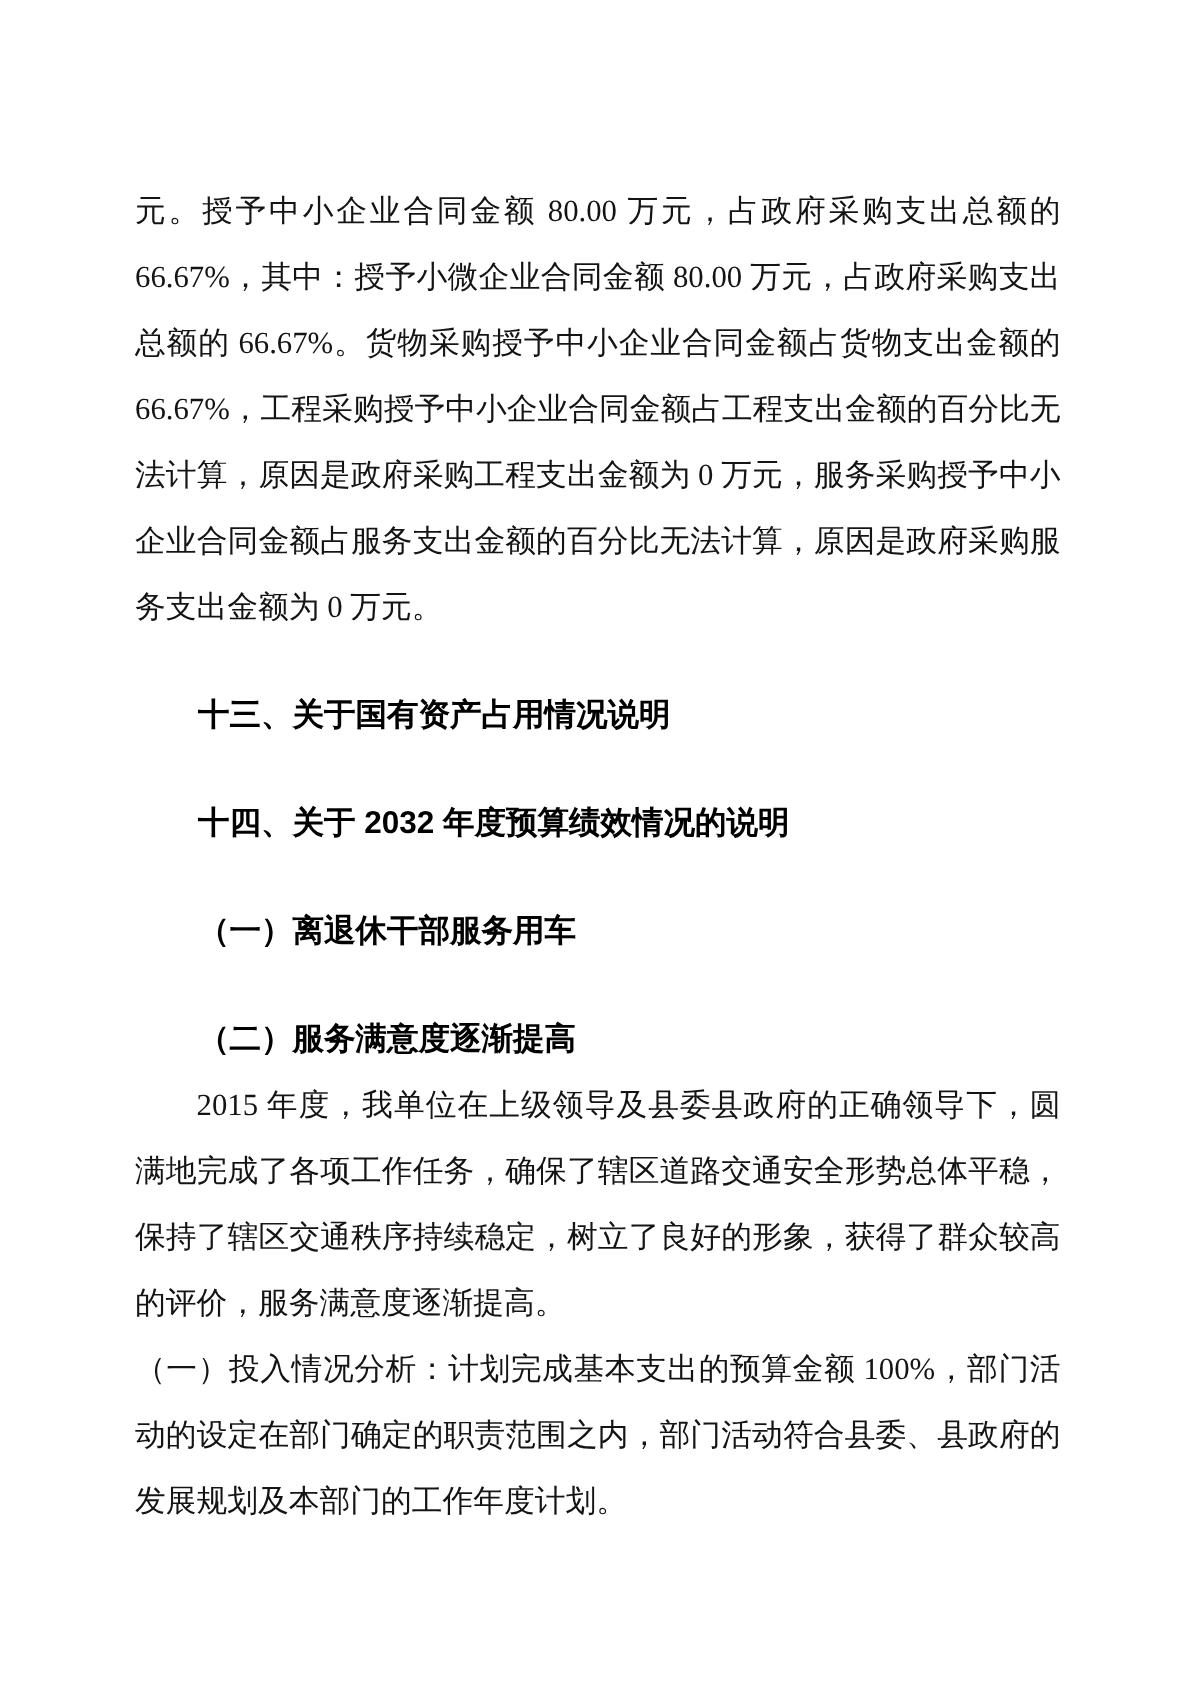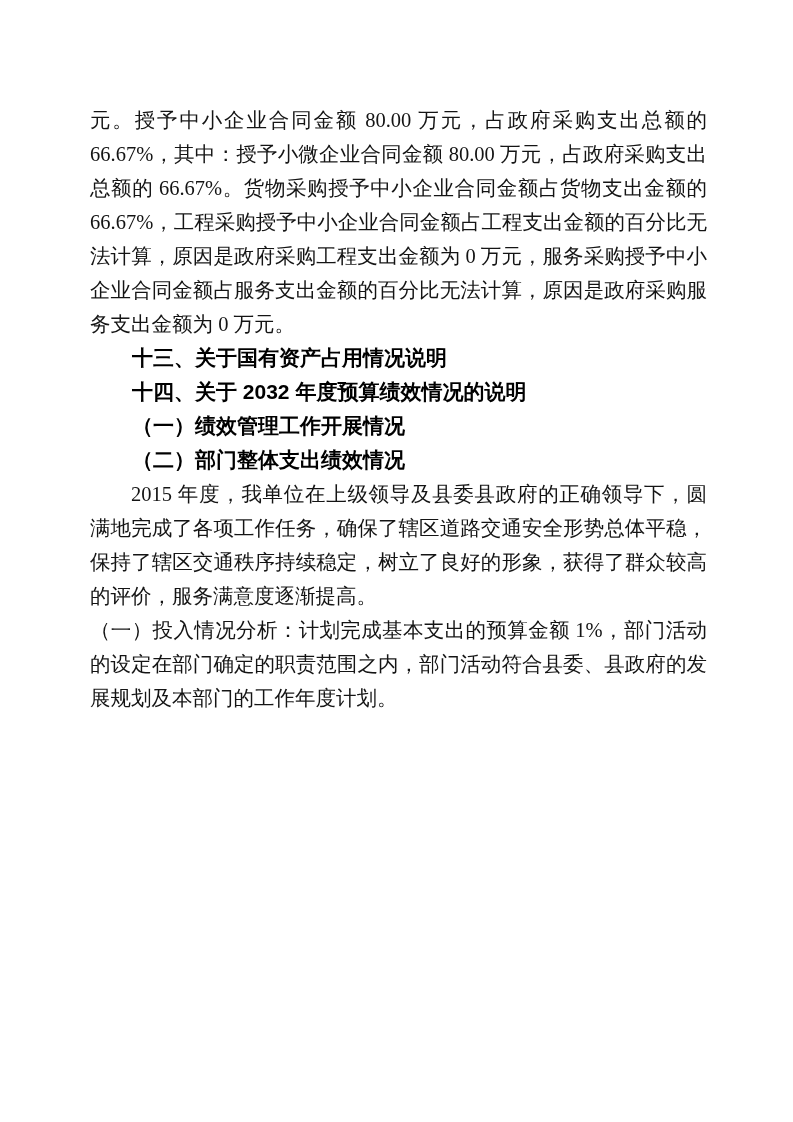--- a/index.html
+++ b/index.html
@@ -12,49 +12,50 @@
   .page {
     position: relative;
     width: 793px;
     height: 1122px;
     background: #ffffff;
     overflow: hidden;
   }
   .text-block {
     position: absolute;
     left: 90px;
-    top: 103px;
+    top: 119px;
     width: 617px;
     font-size: 20.5px;
-    line-height: 34px;
+    line-height: 44px;
     color: #141414;
     text-align: justify;
   }
   p.body {
     text-indent: 2em;
     text-align: justify;
   }
   p.no-indent {
     text-indent: 0;
   }
   p.heading {
     font-family: "Liberation Sans", "DejaVu Sans", sans-serif;
     font-weight: 700;
     text-indent: 2em;
     text-align: left;
     font-size: 21px;
     color: #000000;
+    margin-top: 28px;
   }
 </style>
 </head>
 <body>
 
 <div class="page">
   <div class="text-block">
     <p class="body no-indent">元。授予中小企业合同金额 80.00 万元，占政府采购支出总额的 66.67%，其中：授予小微企业合同金额 80.00 万元，占政府采购支出总额的 66.67%。货物采购授予中小企业合同金额占货物支出金额的 66.67%，工程采购授予中小企业合同金额占工程支出金额的百分比无法计算，原因是政府采购工程支出金额为 0 万元，服务采购授予中小企业合同金额占服务支出金额的百分比无法计算，原因是政府采购服务支出金额为 0 万元。</p>
     <p class="heading">十三、关于国有资产占用情况说明</p>
     <p class="heading">十四、关于 2032 年度预算绩效情况的说明</p>
-    <p class="heading">（一）绩效管理工作开展情况</p>
-    <p class="heading">（二）部门整体支出绩效情况</p>
+    <p class="heading">（一）离退休干部服务用车</p>
+    <p class="heading">（二）服务满意度逐渐提高</p>
     <p class="body">2015 年度，我单位在上级领导及县委县政府的正确领导下，圆满地完成了各项工作任务，确保了辖区道路交通安全形势总体平稳，保持了辖区交通秩序持续稳定，树立了良好的形象，获得了群众较高的评价，服务满意度逐渐提高。</p>
-    <p class="body no-indent">（一）投入情况分析：计划完成基本支出的预算金额 1%，部门活动的设定在部门确定的职责范围之内，部门活动符合县委、县政府的发展规划及本部门的工作年度计划。</p>
+    <p class="body no-indent">（一）投入情况分析：计划完成基本支出的预算金额 100%，部门活动的设定在部门确定的职责范围之内，部门活动符合县委、县政府的发展规划及本部门的工作年度计划。</p>
   </div>
 </div>
 
 </body></html>

